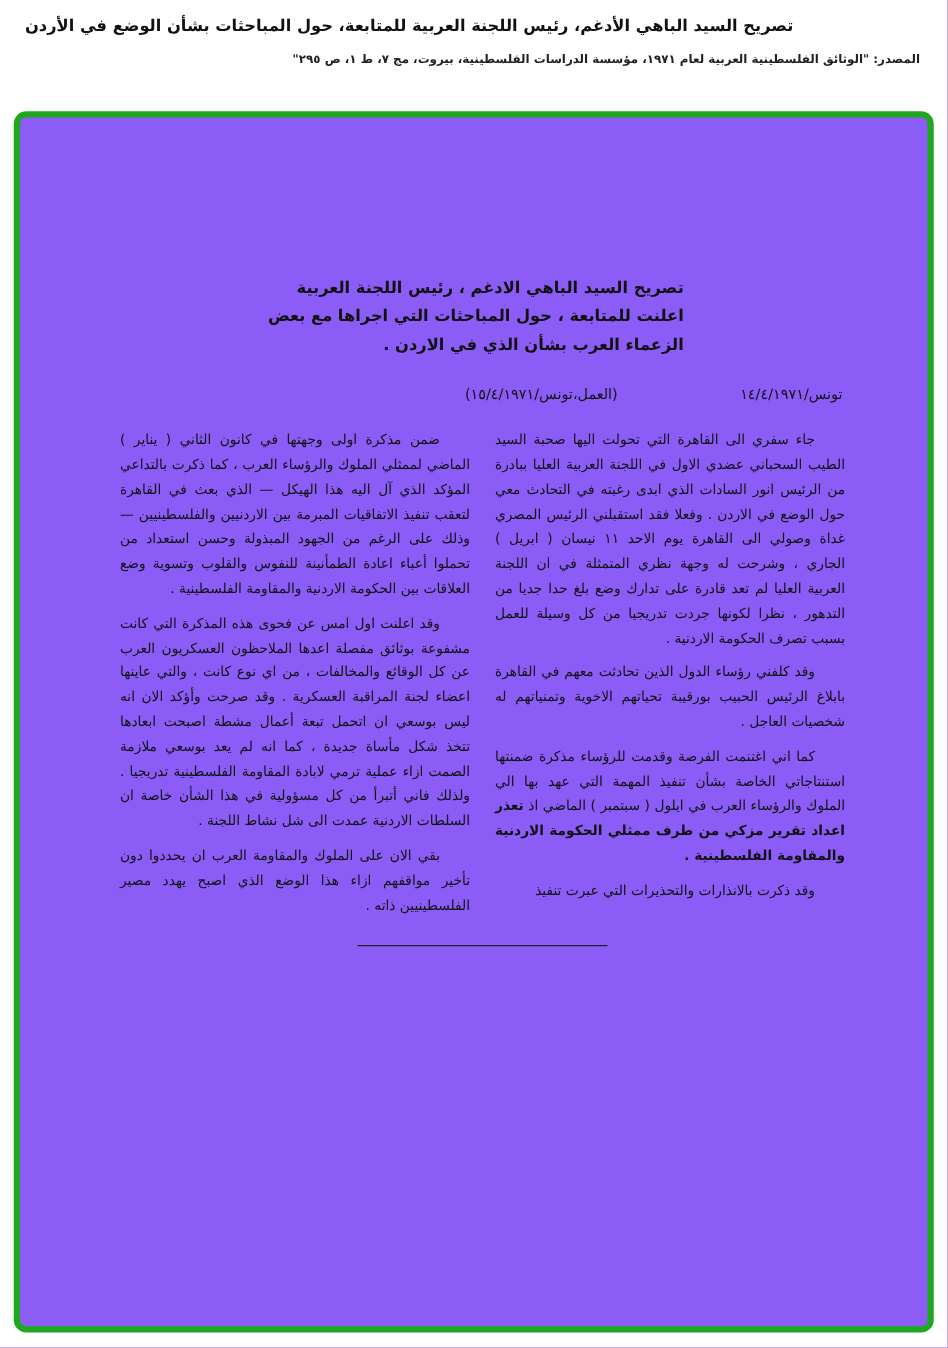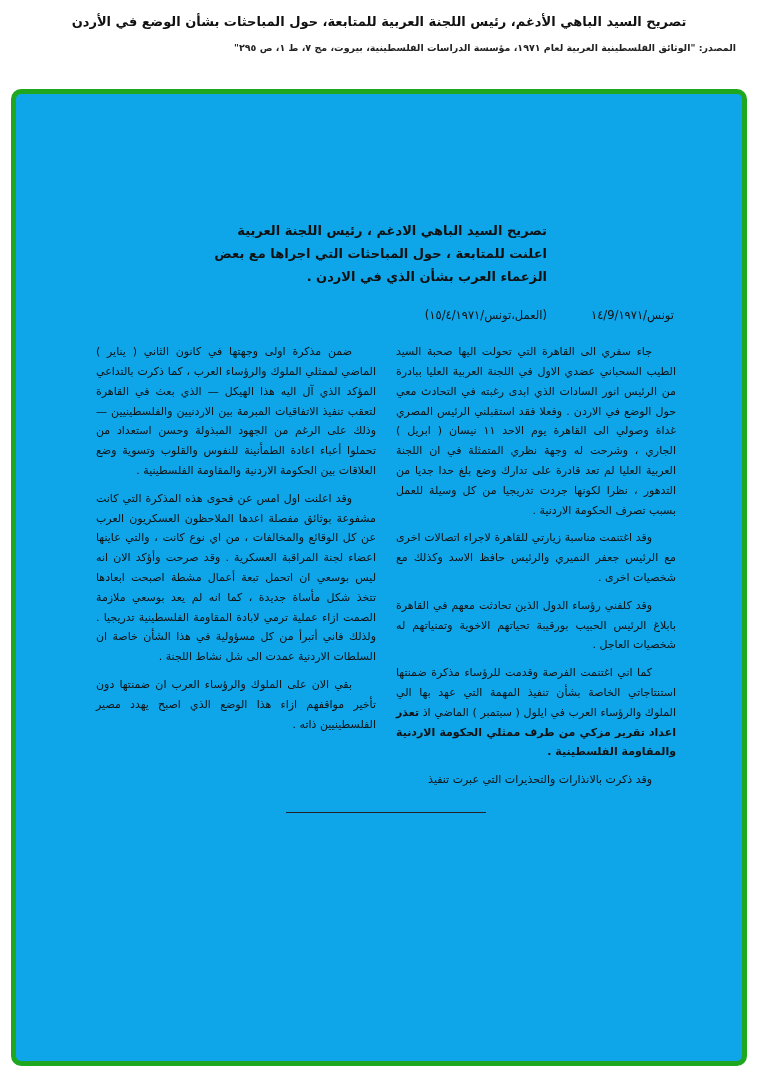--- a/index.html
+++ b/index.html
@@ -8,21 +8,21 @@
     background: #ffffff;
     font-family: "DejaVu Sans", sans-serif;
     color: #111111;
     position: relative;
     overflow: hidden;
   }
   .page-header {
     padding-top: 14px;
   }
   .page-header .main-title {
-    text-align: center;
+    text-align: left;
     font-weight: bold;
     font-size: 13px;
     direction: rtl;
     padding: 0 20px;
   }
   .page-header .source-line {
     margin-top: 13px;
     direction: rtl;
     text-align: right;
     font-weight: bold;
@@ -31,21 +31,21 @@
     color: #222222;
   }
   .green-frame {
     position: absolute;
     left: 11px;
     top: 89px;
     width: 736px;
     height: 977px;
     border: 5px solid #1fa81f;
     border-radius: 10px;
-    background: #0ea5e9;
+    background: #8b5cf6;
   }
   .doc {
     position: relative;
     width: 100%;
     height: 100%;
     padding: 126px 66px 0 80px;
     direction: rtl;
   }
   .doc-title {
     width: 322px;
@@ -57,21 +57,21 @@
   }
   .doc-title .t-line { white-space: nowrap; }
   .dateline {
     margin-top: 20px;
     display: flex;
     direction: rtl;
     font-size: 11.5px;
     align-items: center;
   }
   .dateline .date-right { margin-right: 2px; }
-  .dateline .date-left  { margin-right: 44px; }
+  .dateline .date-left  { margin-right: 98px; }
   .columns {
     margin-top: 20px;
     display: flex;
     direction: rtl;
     gap: 20px;
     font-size: 11px;
     line-height: 1.8;
   }
   .col {
     flex: 1 1 0;
@@ -99,38 +99,37 @@
 <div class="green-frame">
   <div class="doc">
 
     <div class="doc-title">
       <div class="t-line">تصريح السيد الباهي الادغم ، رئيس اللجنة العربية</div>
       <div class="t-line">اعلنت للمتابعة ، حول المباحثات التي اجراها مع بعض</div>
       <div class="t-line">الزعماء العرب بشأن الذي في الاردن .</div>
     </div>
 
     <div class="dateline">
-      <span class="date-right">تونس/١٤/9/١٩٧١</span>
+      <span class="date-right">تونس/١٤/٤/١٩٧١</span>
       <span class="date-left">(العمل،تونس/١٥/٤/١٩٧١)</span>
     </div>
 
     <div class="columns">
 
       <div class="col col-right">
         <p>جاء سفري الى القاهرة التي تحولت اليها صحبة السيد الطيب السحباني عضدي الاول في اللجنة العربية العليا ببادرة من الرئيس انور السادات الذي ابدى رغبته في التحادث معي حول الوضع في الاردن . وفعلا فقد استقبلني الرئيس المصري غداة وصولي الى القاهرة يوم الاحد ١١ نيسان ( ابريل ) الجاري ، وشرحت له وجهة نظري المتمثلة في ان اللجنة العربية العليا لم تعد قادرة على تدارك وضع بلغ حدا جديا من التدهور ، نظرا لكونها جردت تدريجيا من كل وسيلة للعمل بسبب تصرف الحكومة الاردنية .</p>
-        <p>وقد اغتنمت مناسبة زيارتي للقاهرة لاجراء اتصالات اخرى مع الرئيس جعفر النميري والرئيس حافظ الاسد وكذلك مع شخصيات اخرى .</p>
         <p>وقد كلفني رؤساء الدول الذين تحادثت معهم في القاهرة بابلاغ الرئيس الحبيب بورقيبة تحياتهم الاخوية وتمنياتهم له شخصيات العاجل .</p>
         <p><span>كما اني اغتنمت الفرصة وقدمت للرؤساء مذكرة ضمنتها استنتاجاتي الخاصة بشأن تنفيذ المهمة التي عهد بها الي الملوك والرؤساء العرب في ايلول ( سبتمبر ) الماضي اذ </span><span class="bold-part">تعذر اعداد تقرير مزكي من طرف ممثلي الحكومة الاردنية والمقاومة الفلسطينية .</span></p>
         <p>وقد ذكرت بالانذارات والتحذيرات التي عبرت تنفيذ</p>
       </div>
 
       <div class="col col-left">
         <p>ضمن مذكرة اولى وجهتها في كانون الثاني ( يناير ) الماضي لممثلي الملوك والرؤساء العرب ، كما ذكرت بالتداعي المؤكد الذي آل اليه هذا الهيكل — الذي بعث في القاهرة لتعقب تنفيذ الاتفاقيات المبرمة بين الاردنيين والفلسطينيين — وذلك على الرغم من الجهود المبذولة وحسن استعداد من تحملوا أعباء اعادة الطمأنينة للنفوس والقلوب وتسوية وضع العلاقات بين الحكومة الاردنية والمقاومة الفلسطينية .</p>
         <p>وقد اعلنت اول امس عن فحوى هذه المذكرة التي كانت مشفوعة بوثائق مفصلة اعدها الملاحظون العسكريون العرب عن كل الوقائع والمخالفات ، من اي نوع كانت ، والتي عاينها اعضاء لجنة المراقبة العسكرية . وقد صرحت وأؤكد الان انه ليس بوسعي ان اتحمل تبعة أعمال مشطة اصبحت ابعادها تتخذ شكل مأساة جديدة ، كما انه لم يعد بوسعي ملازمة الصمت ازاء عملية ترمي لابادة المقاومة الفلسطينية تدريجيا . ولذلك فاني أتبرأ من كل مسؤولية في هذا الشأن خاصة ان السلطات الاردنية عمدت الى شل نشاط اللجنة .</p>
-        <p>بقي الان على الملوك والرؤساء العرب ان ضمنتها دون تأخير مواقفهم ازاء هذا الوضع الذي اصبح يهدد مصير الفلسطينيين ذاته .</p>
+        <p>بقي الان على الملوك والمقاومة العرب ان يحددوا دون تأخير مواقفهم ازاء هذا الوضع الذي اصبح يهدد مصير الفلسطينيين ذاته .</p>
       </div>
 
     </div>
 
     <div class="divider"></div>
 
   </div>
 </div>
 
 </body></html>

